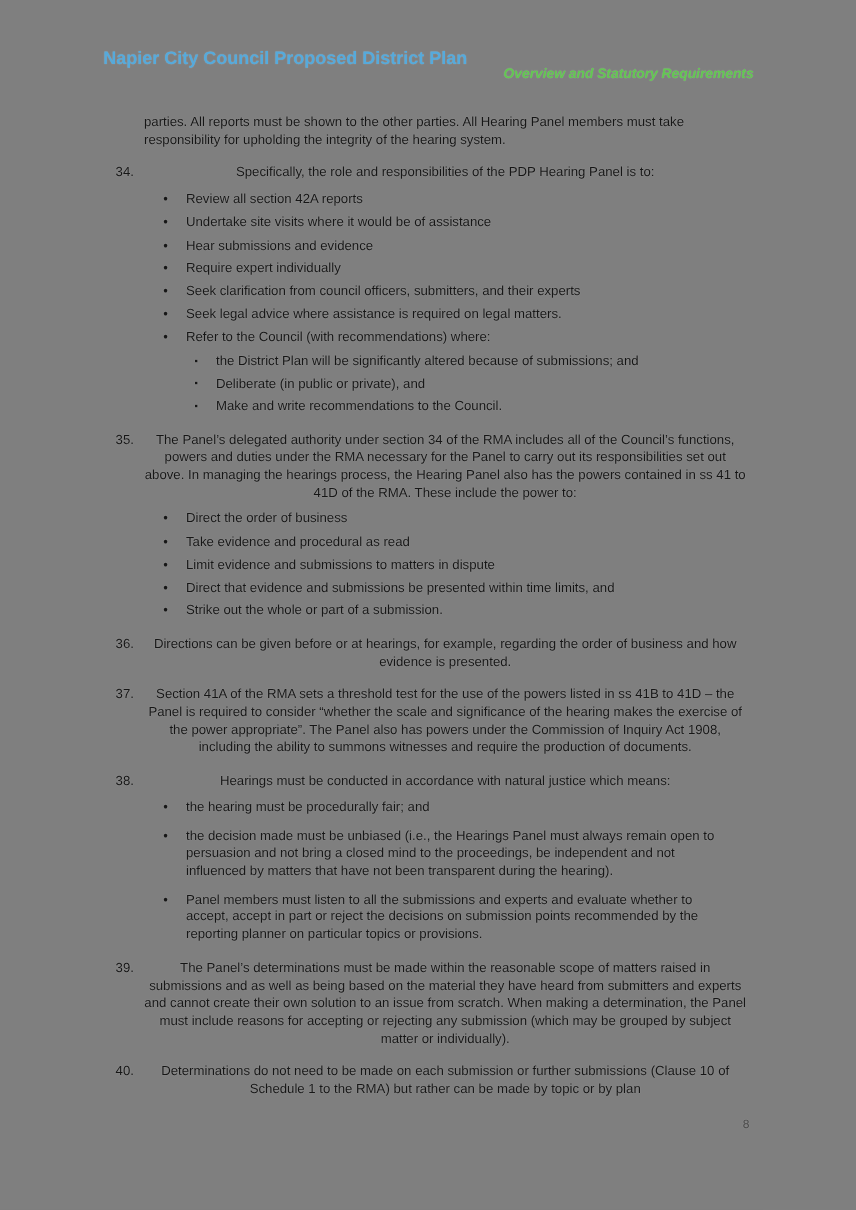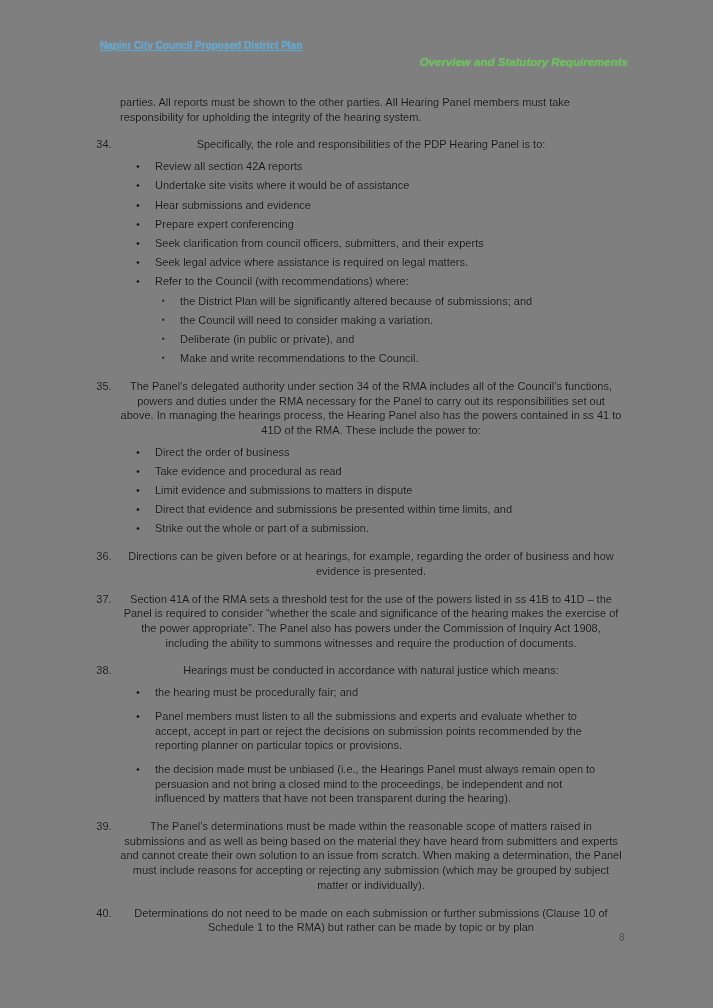--- a/index.html
+++ b/index.html
@@ -9,24 +9,23 @@
     font-family:"Liberation Sans","DejaVu Sans",sans-serif;
     color:#161616;
     position:relative;
     overflow:hidden;
   }
   .doc{position:absolute;inset:0;}
   
   .doc *{text-shadow:0 0 1px rgba(255,255,255,0.28);}
 
   .hdr-left{
-    position:absolute;left:100px;top:40px;
-    font-size:10px;font-weight:bold;
+    position:absolute;left:86px;top:40px;
+    font-size:15px;font-weight:bold;
     color:#55aadc;
-    text-decoration:underline;
   }
   .hdr-right{
     position:absolute;right:85px;top:56px;
     font-size:11.5px;font-weight:bold;font-style:italic;
     color:#62c851;
     margin-left:16px;
   }
 
   .content{
     position:absolute;left:88px;top:95px;width:534px;
@@ -91,28 +90,27 @@
     <p class="intro">parties.  All reports must be shown to the other parties.  All Hearing  Panel members must take responsibility for upholding the integrity of the hearing system.</p>
 
     <div class="para tight">
       <span class="num">34.</span>
       <span class="ptext">Specifically, the role and responsibilities of the PDP Hearing Panel is to:</span>
     </div>
     <ul class="bullets">
       <li>Review all section 42A reports</li>
       <li>Undertake site visits where it would be of assistance</li>
       <li>Hear submissions and evidence</li>
-      <li>Prepare expert conferencing</li>
+      <li>Require expert individually</li>
       <li>Seek clarification from council officers, submitters, and their experts</li>
       <li>Seek legal advice where assistance is required on legal matters.</li>
       <li>
         <span>Refer to the Council (with recommendations) where:</span>
         <ul class="subbullets">
           <li>the District Plan will be significantly altered because of submissions; and</li>
-          <li>the Council will need to consider making a variation.</li>
           <li>Deliberate (in public or private), and</li>
           <li>Make and write recommendations to the Council.</li>
         </ul>
       </li>
     </ul>
 
     <div class="para tight">
       <span class="num">35.</span>
       <span class="ptext">The Panel’s delegated authority under section 34 of the RMA includes all of the Council’s functions, powers and duties under the RMA necessary for the Panel to carry out its responsibilities set out above.  In managing the hearings process, the Hearing  Panel also has the powers contained in ss 41 to 41D of the RMA.  These include the power to:</span>
     </div>
@@ -133,22 +131,22 @@
       <span class="num">37.</span>
       <span class="ptext">Section 41A of the RMA sets a threshold test for the use of the powers listed in ss 41B to 41D – the Panel is required to consider “whether the scale and significance of the hearing makes the exercise of the power appropriate”.   The Panel also has powers under the Commission of Inquiry Act 1908, including the ability to summons witnesses and require the production of documents.</span>
     </div>
 
     <div class="para tight">
       <span class="num">38.</span>
       <span class="ptext">Hearings must be conducted in accordance with natural justice which means:</span>
     </div>
     <ul class="bullets spaced">
       <li>the hearing must be procedurally fair; and</li>
+      <li>the decision made must be unbiased (i.e., the Hearings Panel must always remain open to persuasion and not bring a closed mind to the proceedings, be independent and not influenced by matters that have not been transparent during the hearing).</li>
       <li>Panel members must listen to all the submissions and experts and evaluate whether to accept, accept in part or reject the decisions on submission points recommended by the reporting planner on particular topics or provisions.</li>
-      <li>the decision made must be unbiased (i.e., the Hearings Panel must always remain open to persuasion and not bring a closed mind to the proceedings, be independent and not influenced by matters that have not been transparent during the hearing).</li>
     </ul>
 
     <div class="para">
       <span class="num">39.</span>
       <span class="ptext">The Panel’s determinations must be made within the reasonable scope of matters raised in submissions and as well as being based on the material they have heard from submitters and experts and cannot create their own solution to an issue from scratch.   When making a determination, the Panel must include reasons for accepting or rejecting any submission (which may be grouped by subject matter or individually).</span>
     </div>
 
     <div class="para">
       <span class="num">40.</span>
       <span class="ptext">Determinations do not need to be made on each submission or further submissions (Clause 10 of Schedule 1 to the RMA) but rather can be made by topic or by plan</span>

